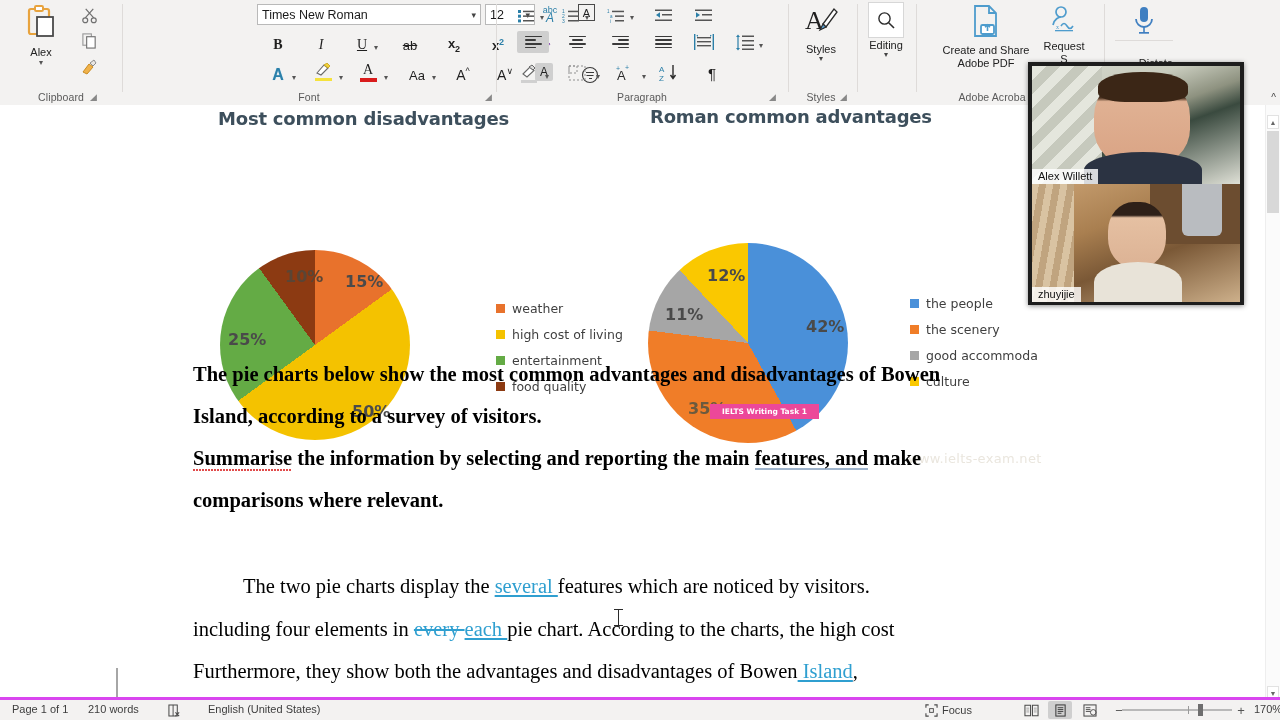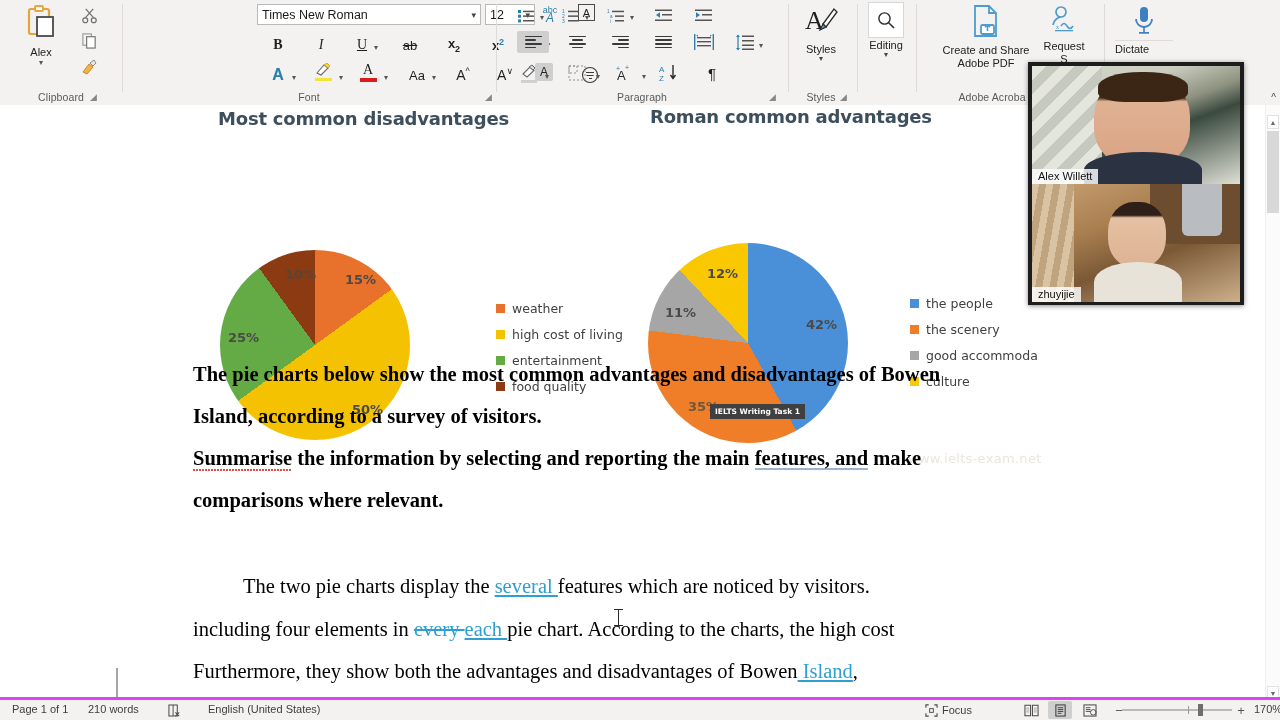--- a/index.html
+++ b/index.html
@@ -51,28 +51,28 @@
   
   #docarea{position:absolute;left:0;top:105px;width:1280px;height:595px;background:#fff;overflow:hidden;}
   #page{position:absolute;left:0;top:0;width:1252px;height:595px;background:#fff;}
 
   
   .chart-title{
     position:absolute;font-family:"DejaVu Sans",sans-serif;font-weight:bold;
     color:#3d4f5c;letter-spacing:-.2px;
   }
   .pie{position:absolute;border-radius:50%;}
-  .pct{position:absolute;font-family:"DejaVu Sans",sans-serif;font-size:13px;font-weight:bold;color:#4a4a4a;}
+  .pct{position:absolute;font-family:"DejaVu Sans",sans-serif;font-size:16px;font-weight:bold;color:#4a4a4a;}
   .legend{position:absolute;}
   .legend .row{display:flex;align-items:center;margin-bottom:11px;}
   .legend .sw{width:9px;height:9px;margin-right:7px;flex:none;}
   .legend .tx{font-family:"DejaVu Sans",sans-serif;font-size:12.5px;color:#3f3f3f;white-space:nowrap;}
   #ielts-badge{
-    position:absolute;background:#404040;color:#fff;font-size:7.5px;font-weight:bold;
-    padding:3px 5px;font-family:"DejaVu Sans",sans-serif;white-space:nowrap;
+    position:absolute;background:#ec4899;color:#fff;font-size:7.5px;font-weight:bold;
+    padding:3px 12px;font-family:"DejaVu Sans",sans-serif;white-space:nowrap;
   }
   #watermark{position:absolute;font-family:"DejaVu Sans",sans-serif;font-size:13px;color:#eae6de;letter-spacing:.3px;}
 
   
   .ptext{position:absolute;font-family:"Liberation Serif",serif;color:#000;}
   .prompt{font-weight:bold;font-size:20.5px;line-height:42px;}
   .body2{font-size:20.5px;line-height:42.5px;}
   .ins{color:#2f9fd0;text-decoration:underline;}
   .del{color:#2f9fd0;text-decoration:line-through;}
   .sp-err{
@@ -473,21 +473,21 @@
 
     <div style="position:absolute;left:188px;top:4px;width:78px;display:flex;flex-direction:column;align-items:center;">
       <span>
         <svg width="30" height="32" viewBox="0 0 30 32">
           <rect x="11" y="3" width="8" height="15" rx="4" fill="#3f7fc1"></rect>
           <path d="M7 15 a8 8 0 0 0 16 0" fill="none" stroke="#3f7fc1" stroke-width="1.8"></path>
           <rect x="14.2" y="23" width="1.6" height="5" fill="#3f7fc1"></rect>
           <rect x="10" y="28" width="10" height="1.7" fill="#3f7fc1"></rect>
         </svg>
       </span>
-      <span class="lbl" style="font-size:11px;color:#222;border-top:1px solid #dedbd9;padding-top:2px;width:58px;text-align:left;">Dictate</span>
+      <span class="lbl" style="font-size:11px;color:#222;border-top:1px solid #dedbd9;padding-top:16px;width:58px;text-align:right;">Dictate</span>
     </div>
 
     <div class="grp-label" style="left:-55px;width:260px;text-align:center;">Adobe Acroba</div>
   </div>
 
   <div id="ribbon-collapse">
     <span>^</span>
   </div>
 </div>
 

